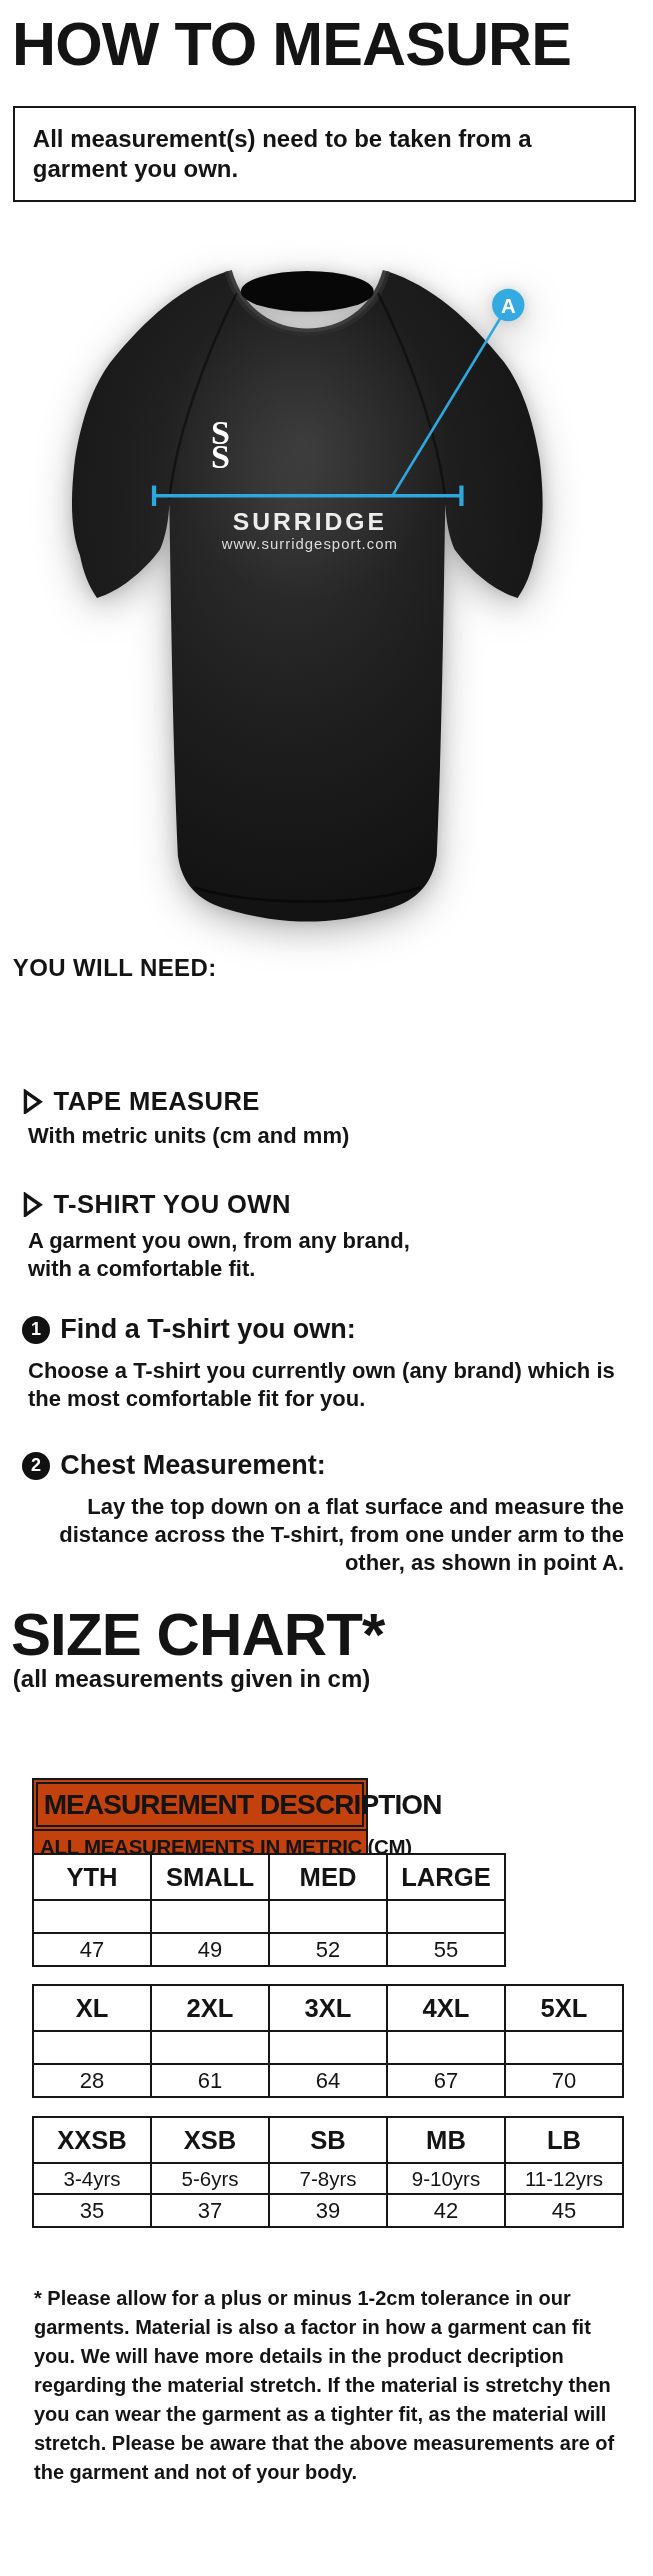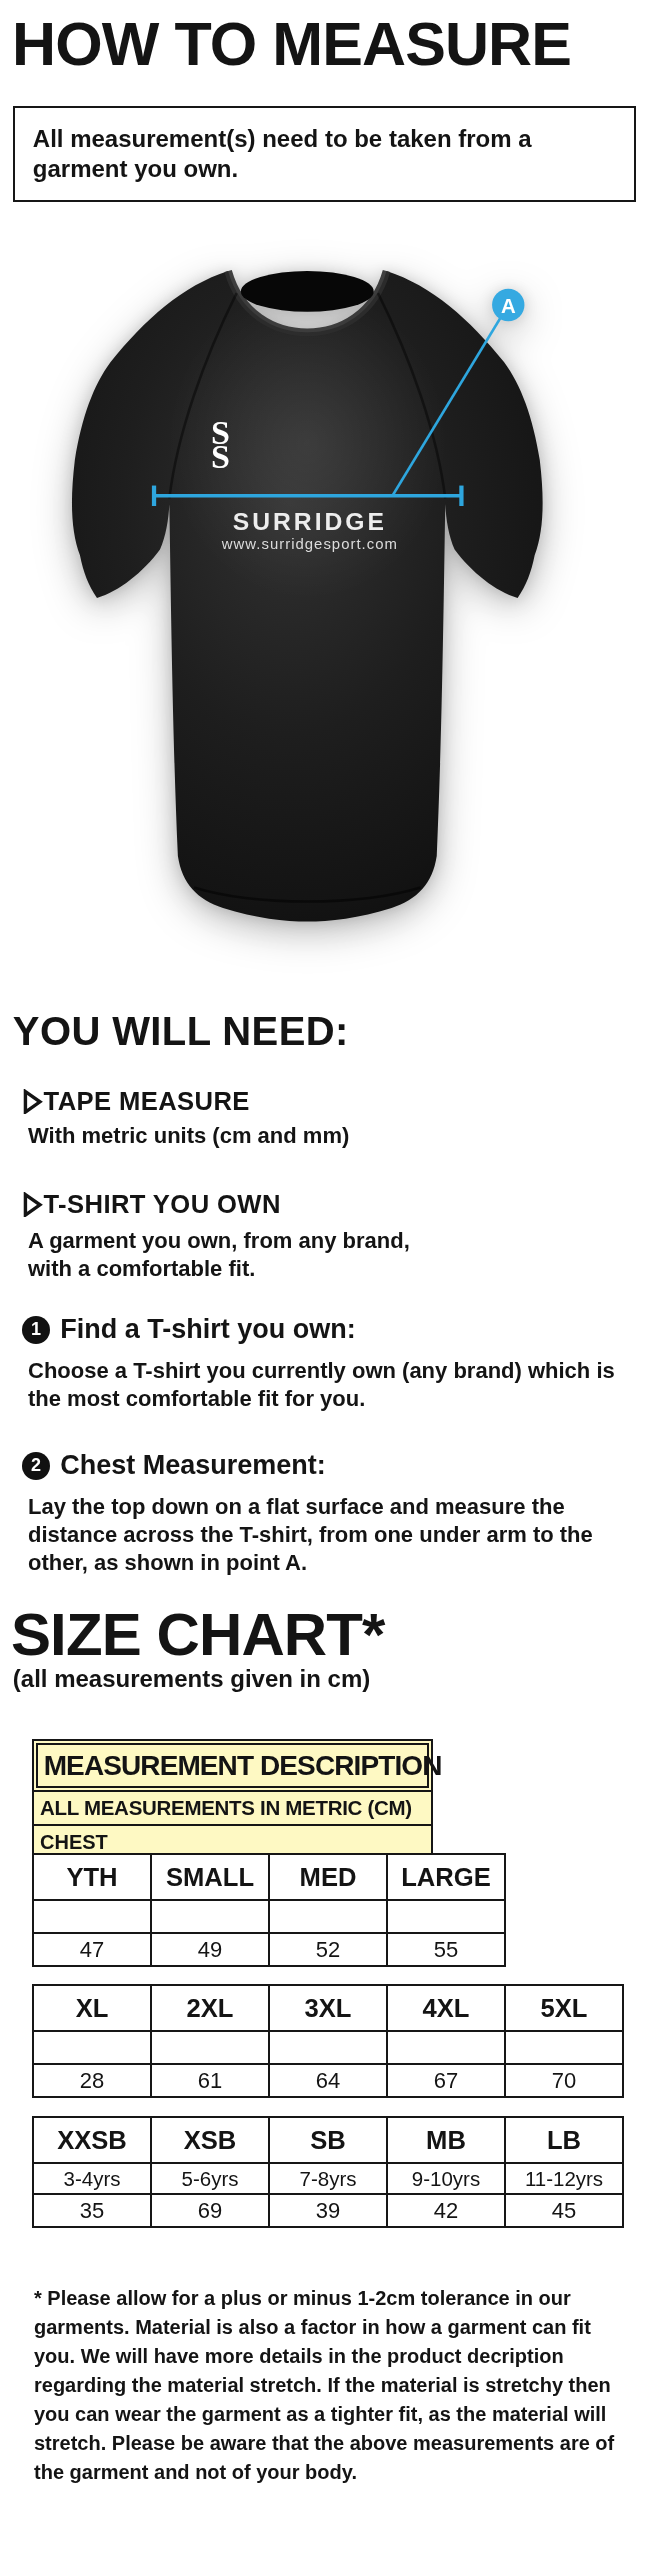--- a/index.html
+++ b/index.html
@@ -15,39 +15,39 @@
   }
   
   #info-box{
     left:12.8px;top:106px;width:623px;box-sizing:border-box;
     border:2.6px solid #161616;padding:16px 18px;
   }
   #info-box .txt{font-size:24px;font-weight:bold;line-height:30px;max-width:569px;}
   
   #shirt-svg{left:51px;top:247px;filter:drop-shadow(0 10.2px 19px rgba(0,0,0,.25)) drop-shadow(0 1.7px 6.8px rgba(0,0,0,.15));}
   
-  #ywn-heading{left:12.8px;top:1009px;font-size:40px;font-weight:bold;letter-spacing:0.4px;}
-  .need-item-title{display:flex;align-items:center;gap:1px;}
+  #ywn-heading{left:12.8px;top:954px;font-size:24px;font-weight:bold;letter-spacing:0.4px;}
+  .need-item-title{display:flex;align-items:center;gap:11px;}
   .need-item-title .t{font-size:25.6px;font-weight:bold;letter-spacing:0.4px;}
   .tri-icon{width:20.5px;height:25.6px;flex:0 0 auto;}
   .need-desc,.step-desc{
     font-size:22px;font-weight:bold;line-height:28px;max-width:596px;white-space:pre-line;
   }
   .step-head{display:flex;align-items:center;gap:10.2px;}
   .step-badge{
     width:28px;height:28px;border-radius:50%;background:#111;color:#fff;
     display:flex;align-items:center;justify-content:center;
     font-size:18px;font-weight:bold;flex:0 0 auto;
   }
   .step-head .t{font-size:27px;font-weight:bold;}
   
   #size-chart-title{left:11px;top:1605px;font-size:60px;font-weight:bold;letter-spacing:-0.9px;line-height:1;}
   #size-chart-sub{left:12.8px;top:1665px;font-size:24px;font-weight:bold;}
   #desc-table{
-    left:32px;top:1739px;width:401px;box-sizing:border-box;border:2.6px solid #161616;background:#fef9c3;
+    left:32px;top:1778px;width:336px;box-sizing:border-box;border:2.6px solid #161616;background:#c2410c;
   }
   #desc-table .r1{
     border:2.6px solid #161616;margin:1.7px 1.7px 0 1.7px;
     font-size:28px;font-weight:bold;letter-spacing:-0.9px;
     padding:5.1px 5.1px 4.3px 6px;line-height:32px;white-space:nowrap;
   }
   #desc-table .r2{
     border-top:2.6px solid #161616;margin-top:1.7px;
     font-size:20.5px;font-weight:bold;letter-spacing:-0.3px;
     padding:4.3px 5.1px 5.1px 6px;line-height:23px;white-space:nowrap;
@@ -171,21 +171,21 @@
 <div class="abs step-head" style="left:22px;top:1314px;">
   <span class="step-badge">1</span>
   <span class="t">Find a T-shirt you own:</span>
 </div>
 <div class="abs step-desc" style="left:28px;top:1357px;">Choose a T-shirt you currently own (any brand) which is the most comfortable fit for you.</div>
 
 <div class="abs step-head" style="left:22px;top:1450px;">
   <span class="step-badge">2</span>
   <span class="t">Chest Measurement:</span>
 </div>
-<div class="abs step-desc" style="left:28px;top:1493px;">Lay the top down on a flat surface and measure the distance across the T-shirt, from one under arm to the other, as shown in point A.</div>
+<div class="abs step-desc" style="left:28px;top:1493px;text-align:right;">Lay the top down on a flat surface and measure the distance across the T-shirt, from one under arm to the other, as shown in point A.</div>
 
 <div class="abs" id="size-chart-title">SIZE CHART*</div>
 <div class="abs" id="size-chart-sub">(all measurements given in cm)</div>
 
 <div class="abs" id="desc-table">
   <div class="r1">MEASUREMENT DESCRIPTION</div>
   <div class="r2">ALL MEASUREMENTS IN METRIC (CM)</div>
   <div class="r3">CHEST</div>
 </div>
 
@@ -249,21 +249,21 @@
   </tr>
   <tr class="ages">
     <td>3-4yrs</td>
     <td>5-6yrs</td>
     <td>7-8yrs</td>
     <td>9-10yrs</td>
     <td>11-12yrs</td>
   </tr>
   <tr class="vals">
     <td>35</td>
-    <td>69</td>
+    <td>37</td>
     <td>39</td>
     <td>42</td>
     <td>45</td>
   </tr>
 </tbody>
   </table>
 
 <div class="abs" id="footnote">* Please allow for a plus or minus 1-2cm tolerance in our garments. Material is also a factor in how a garment can fit you. We will have more details in the product decription regarding the material stretch. If the material is stretchy then you can wear the garment as a tighter fit, as the material will stretch. Please be aware that the above measurements are of the garment and not of your body.</div>
 
 

